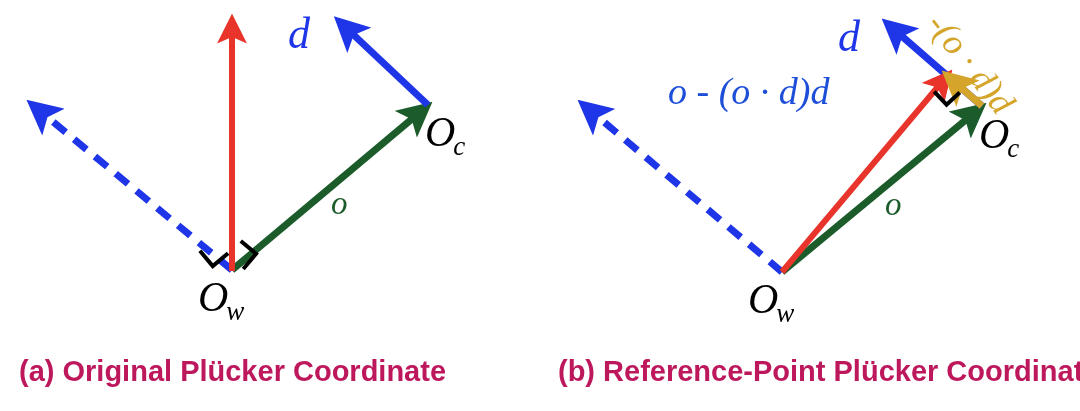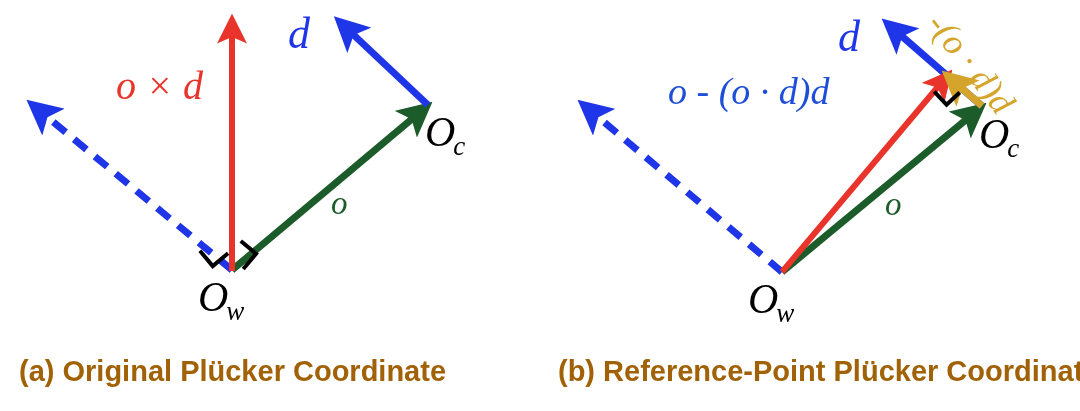--- a/index.html
+++ b/index.html
@@ -30,21 +30,21 @@
   .math-label {
     font-family: "Liberation Serif", "DejaVu Serif", serif;
     font-style: italic;
     white-space: nowrap;
     -webkit-user-select: none;
     user-select: none;
   }
   .caption-label {
     font-family: "Liberation Sans", sans-serif;
     font-weight: 700;
-    color: #a16207;
+    color: #be185d;
     white-space: nowrap;
     text-align: right;
   }
   .abs { position: absolute; }
 </style>
 </head>
 <body>
 
 <div id="figure-root">
 
@@ -90,21 +90,20 @@
       <line x1="782" y1="272" x2="947" y2="76" stroke="#e8342a" stroke-width="6" stroke-linecap="butt" marker-end="url(#ah-red)"></line>
 
       <line x1="982" y1="106" x2="949" y2="77" stroke="#d4a52a" stroke-width="7" stroke-linecap="butt" marker-end="url(#ah-gold)"></line>
 
       <polyline points="938,83 938,101 956,101" fill="none" stroke="#000000" stroke-width="4" transform="rotate(-43 947 92)"></polyline>
     </g>
   </svg>
 
   <div class="abs math-label" style="left:288px; top:8px; font-size:44px; color:#1f35e8;">d</div>
 
-  <div class="abs math-label" style="left:116px; top:62px; font-size:40px; color:#e8342a;">o × d</div>
 
   <div class="abs math-label" style="left:331px; top:185px; font-size:33px; color:#1c5c2b;">o</div>
 
   <div class="abs" style="left:425px; top:108px;">
     <span class="math-label" style="font-size:42px; color:#000000;">O</span><span class="math-label" style="font-size:27px; color:#000000; position:relative; top:9px; left:-2px;">c</span>
   </div>
 
   <div class="abs" style="left:198px; top:273px;">
     <span class="math-label" style="font-size:42px; color:#000000;">O</span><span class="math-label" style="font-size:27px; color:#000000; position:relative; top:9px; left:-2px;">w</span>
   </div>

